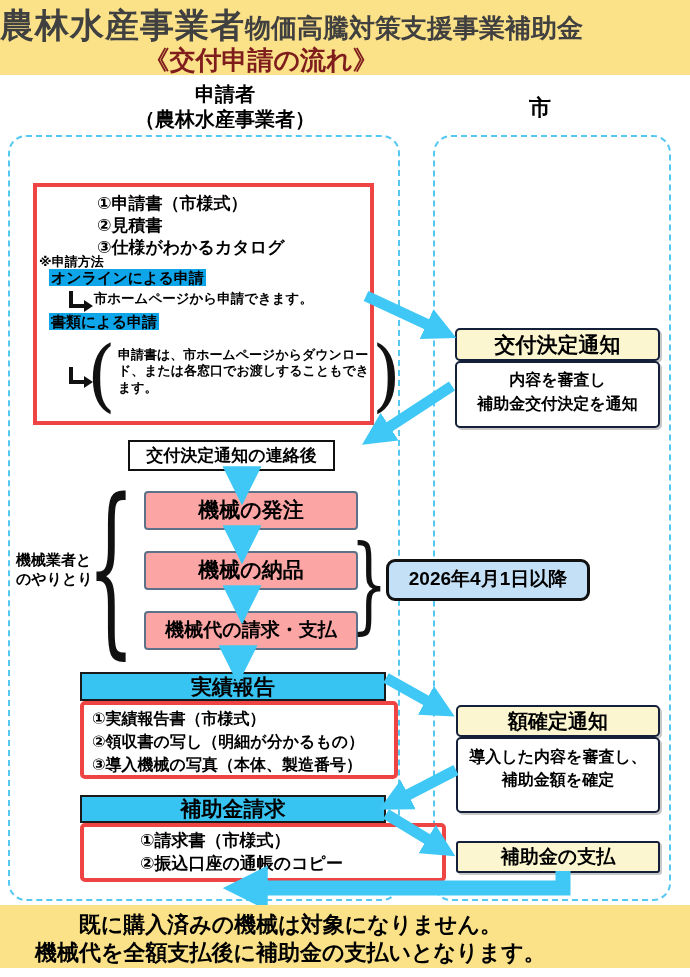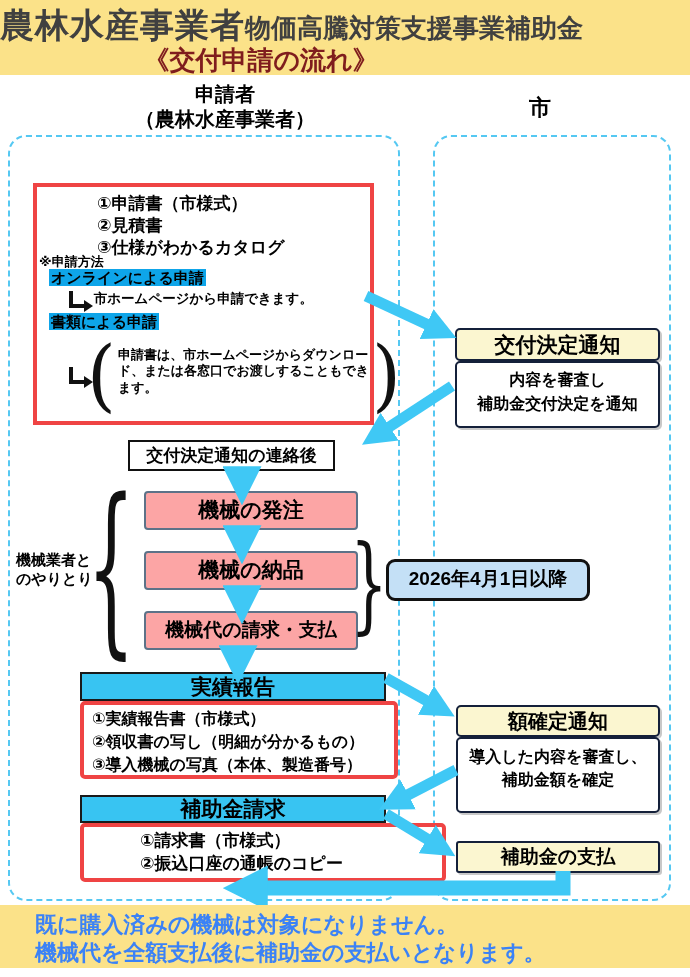--- a/index.html
+++ b/index.html
@@ -7,21 +7,21 @@
           font-family:"Liberation Sans","DejaVu Sans",sans-serif;color:#000;}
 
   
   .band{position:absolute;left:0;width:690px;background:#FBE289;}
   #band-top{top:0;height:75px;}
   #band-bottom{top:905px;height:63px;}
   .title-line1{position:absolute;top:6px;left:0;width:690px;text-align:left;color:#404040;font-weight:bold;line-height:38px;white-space:nowrap;}
   .title-main{font-size:34px;letter-spacing:1px;}
   .title-sub{font-size:26px;}
   .title-line2{position:absolute;top:43px;left:0;width:522px;text-align:center;color:#7f1d1d;font-weight:bold;font-size:26px;}
-  .footer-text{position:absolute;top:911px;left:35px;color:#3b82f6;font-weight:bold;font-size:22px;line-height:28px;white-space:nowrap;}
+  .footer-text{position:absolute;top:911px;left:35px;color:#000000;font-weight:bold;font-size:22px;line-height:28px;white-space:nowrap;text-align:center;}
 
   
   .col-label{position:absolute;font-weight:bold;font-size:20px;text-align:center;line-height:25px;}
 
   
   .lane{position:absolute;border:2px dashed #55C8F2;border-radius:18px;background:transparent;}
   #lane-left{left:8px;top:135px;width:388px;height:762px;}
   #lane-right{left:433px;top:135px;width:234px;height:762px;}
 
   

